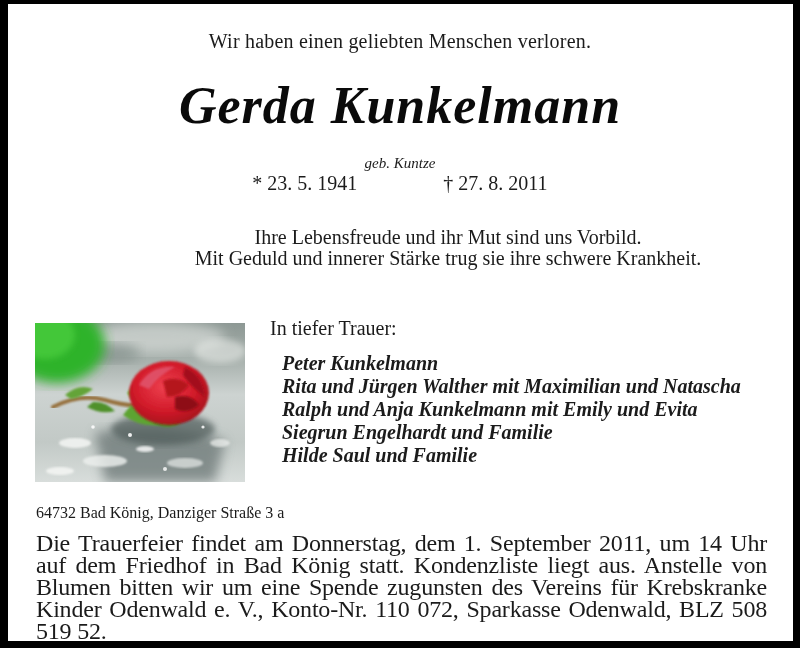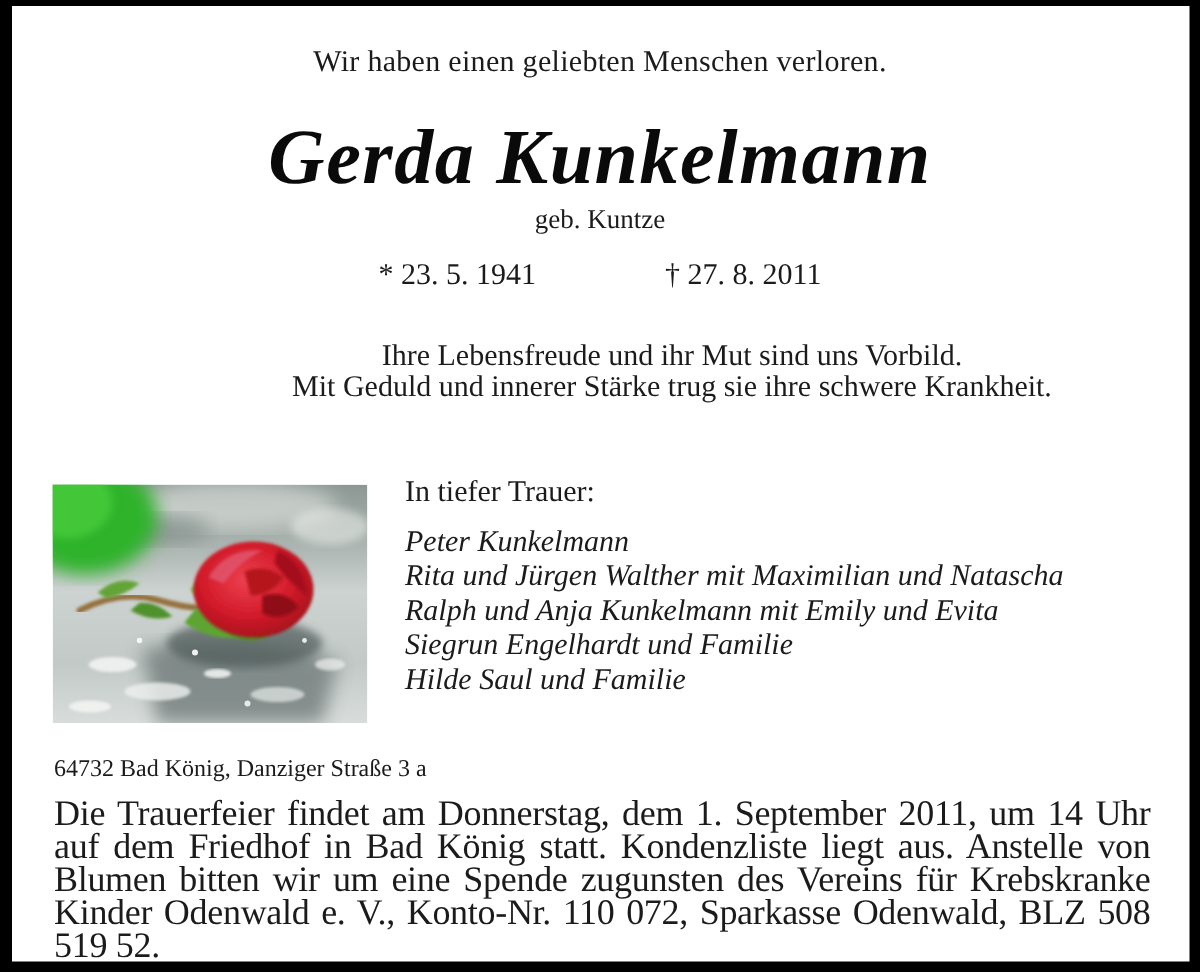--- a/index.html
+++ b/index.html
@@ -23,34 +23,34 @@
 
   .intro{top:30px;font-size:20px;letter-spacing:0.2px;}
   .name{
     top:76px;
     font-size:52px;
     font-weight:bold;
     font-style:italic;
     letter-spacing:1px;
     color:#0a0a0a;
   }
-  .maiden{top:136px;font-size:18px;}
+  .maiden{top:155px;font-size:15px;font-style:italic;}
   .dates{top:172px;display:flex;justify-content:center;gap:86px;font-size:20px;text-align:center;}
   .tribute{top:227px;font-size:20px;line-height:21px;margin-left:48px;}
 
   .photo{
     position:absolute;left:35px;top:323px;width:210px;height:159px;
     overflow:hidden;
   }
   .photo svg{display:block;width:210px;height:159px;}
 
   .mourning{position:absolute;left:270px;top:317px;}
   .mourning-heading{font-size:20px;margin:0 0 10px 0;}
-  .mourners{list-style:none;margin:0;padding:0;
-    font-size:20px;font-weight:normal;font-style:italic;line-height:23px;}
+  .mourners{list-style:none;margin:12px;padding:0;
+    font-size:20px;font-weight:bold;font-style:italic;line-height:23px;}
 
   .address{position:absolute;left:36px;top:504px;font-size:16px;}
   .funeral{
     position:absolute;left:36px;top:532px;width:731px;
     font-size:24px;line-height:22px;text-align:justify;
     letter-spacing:-0.2px;
   }
 </style>
 </head>
 <body>

